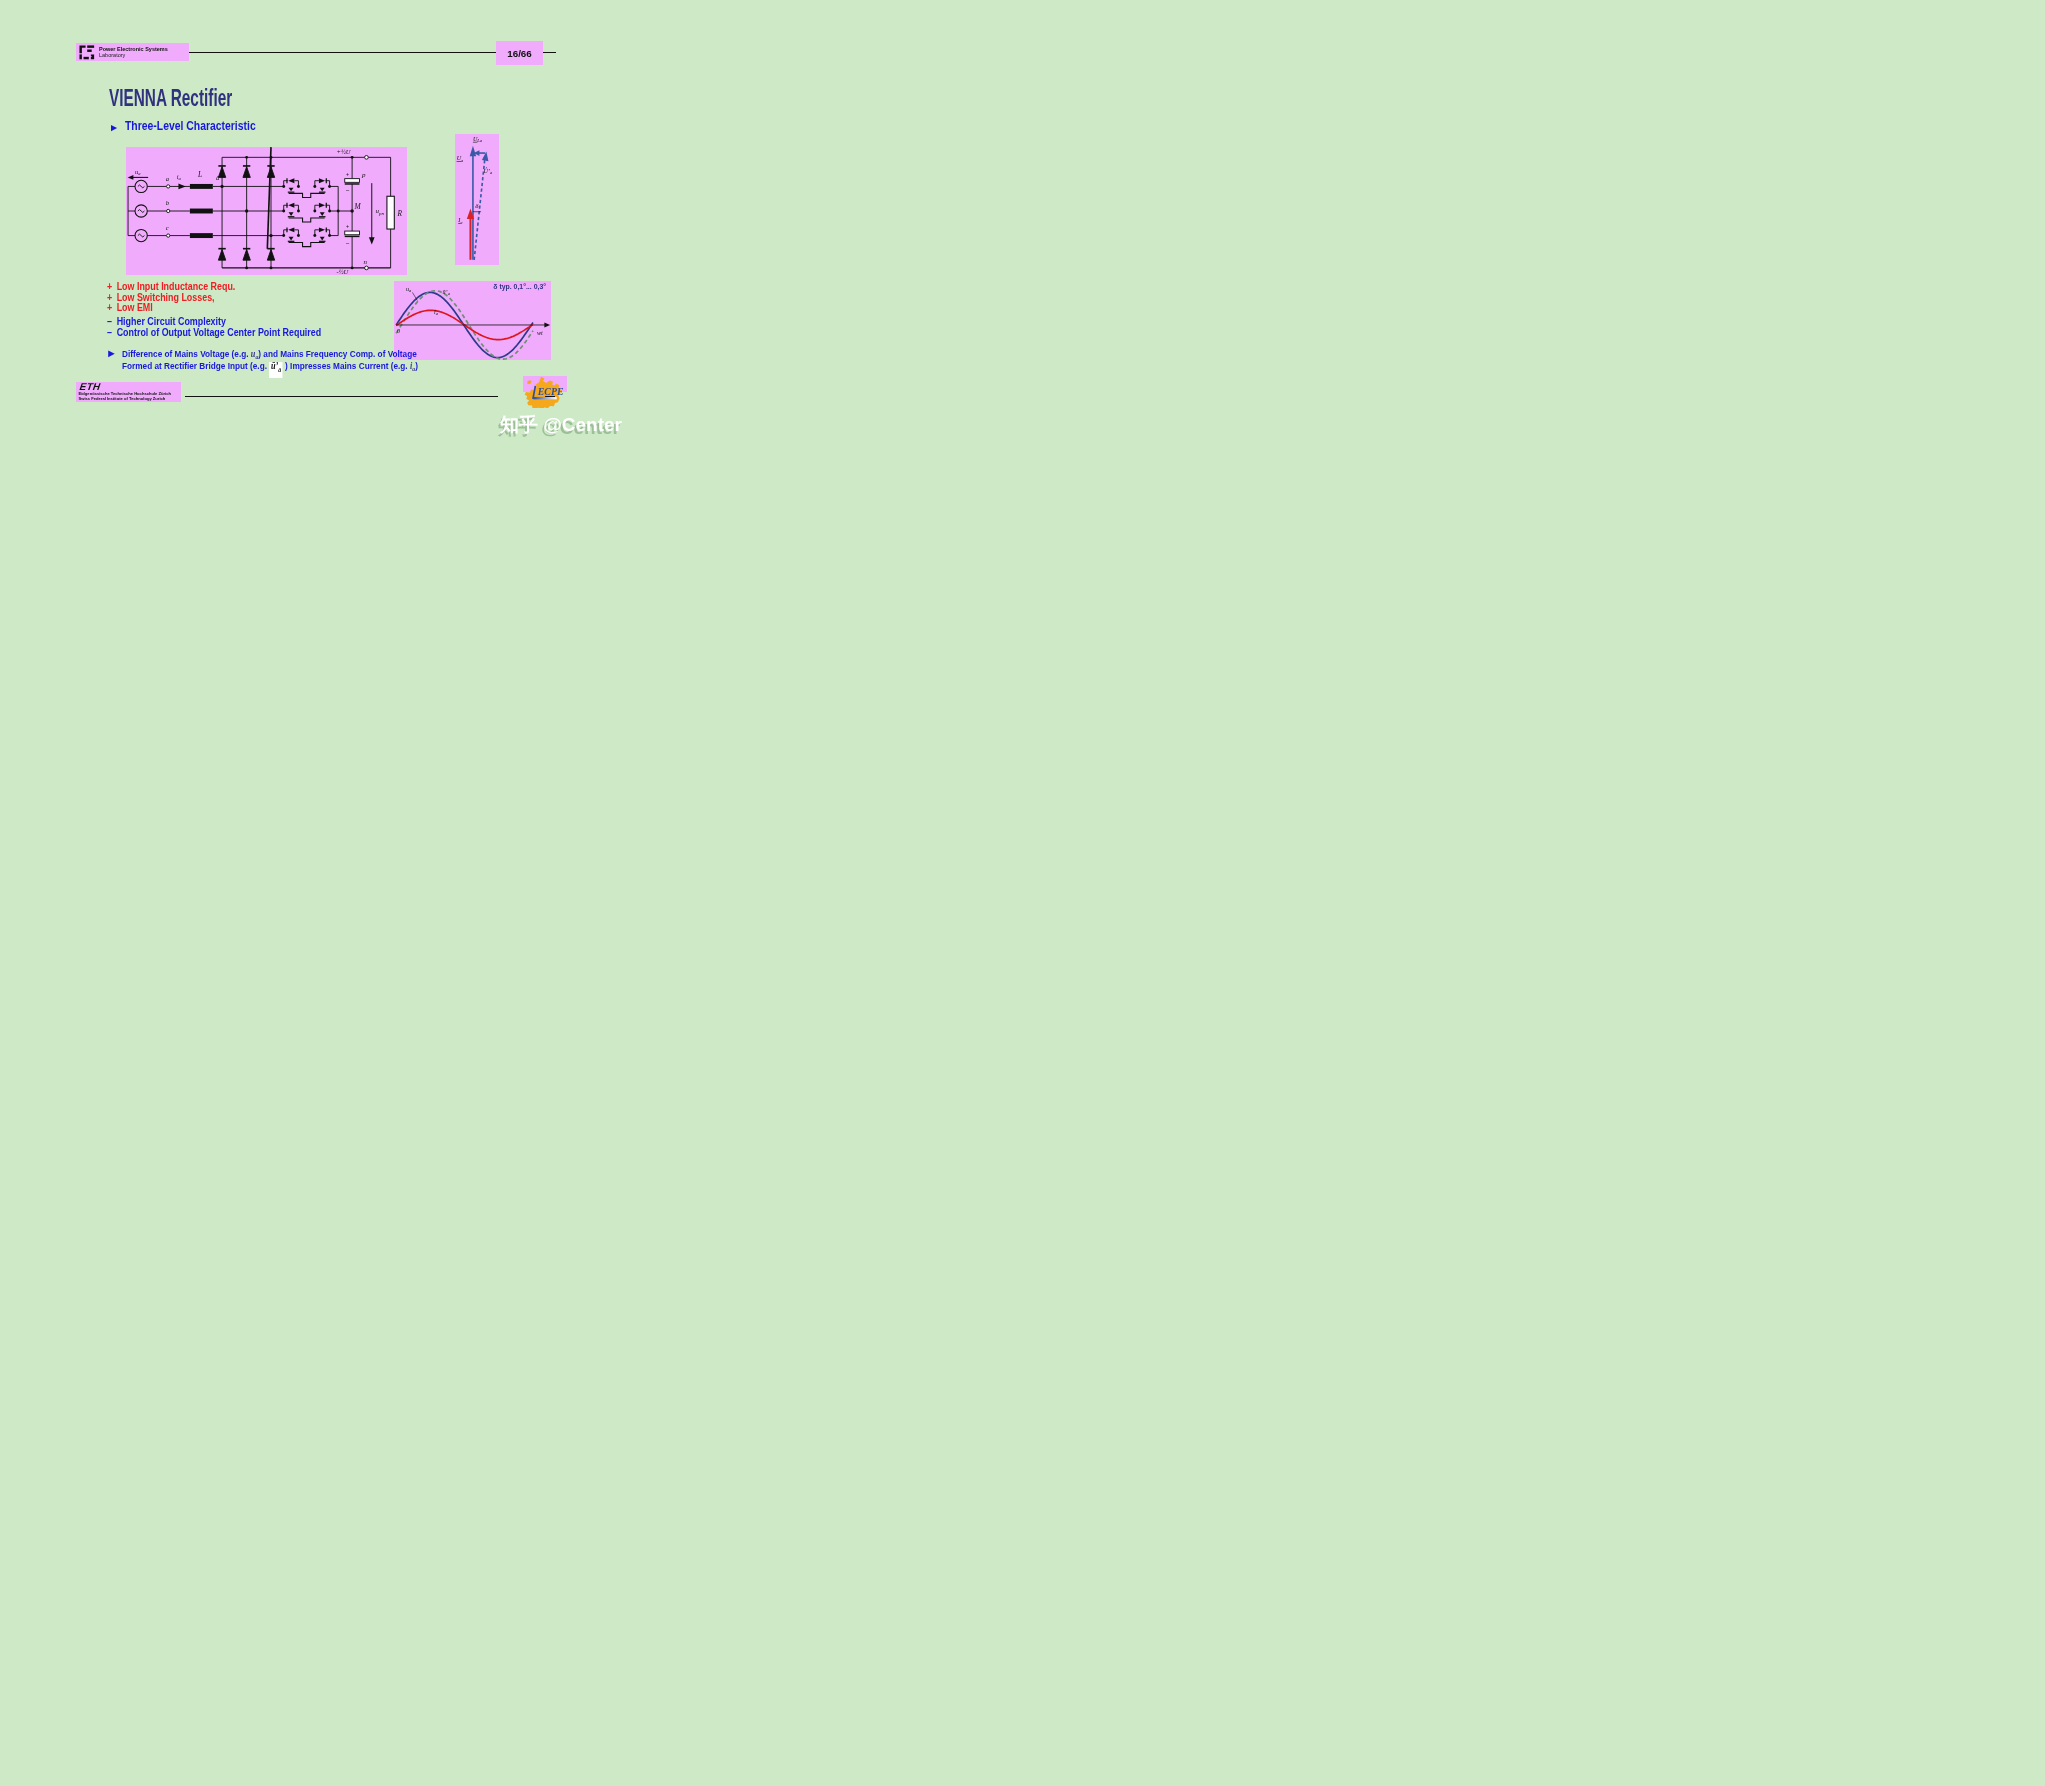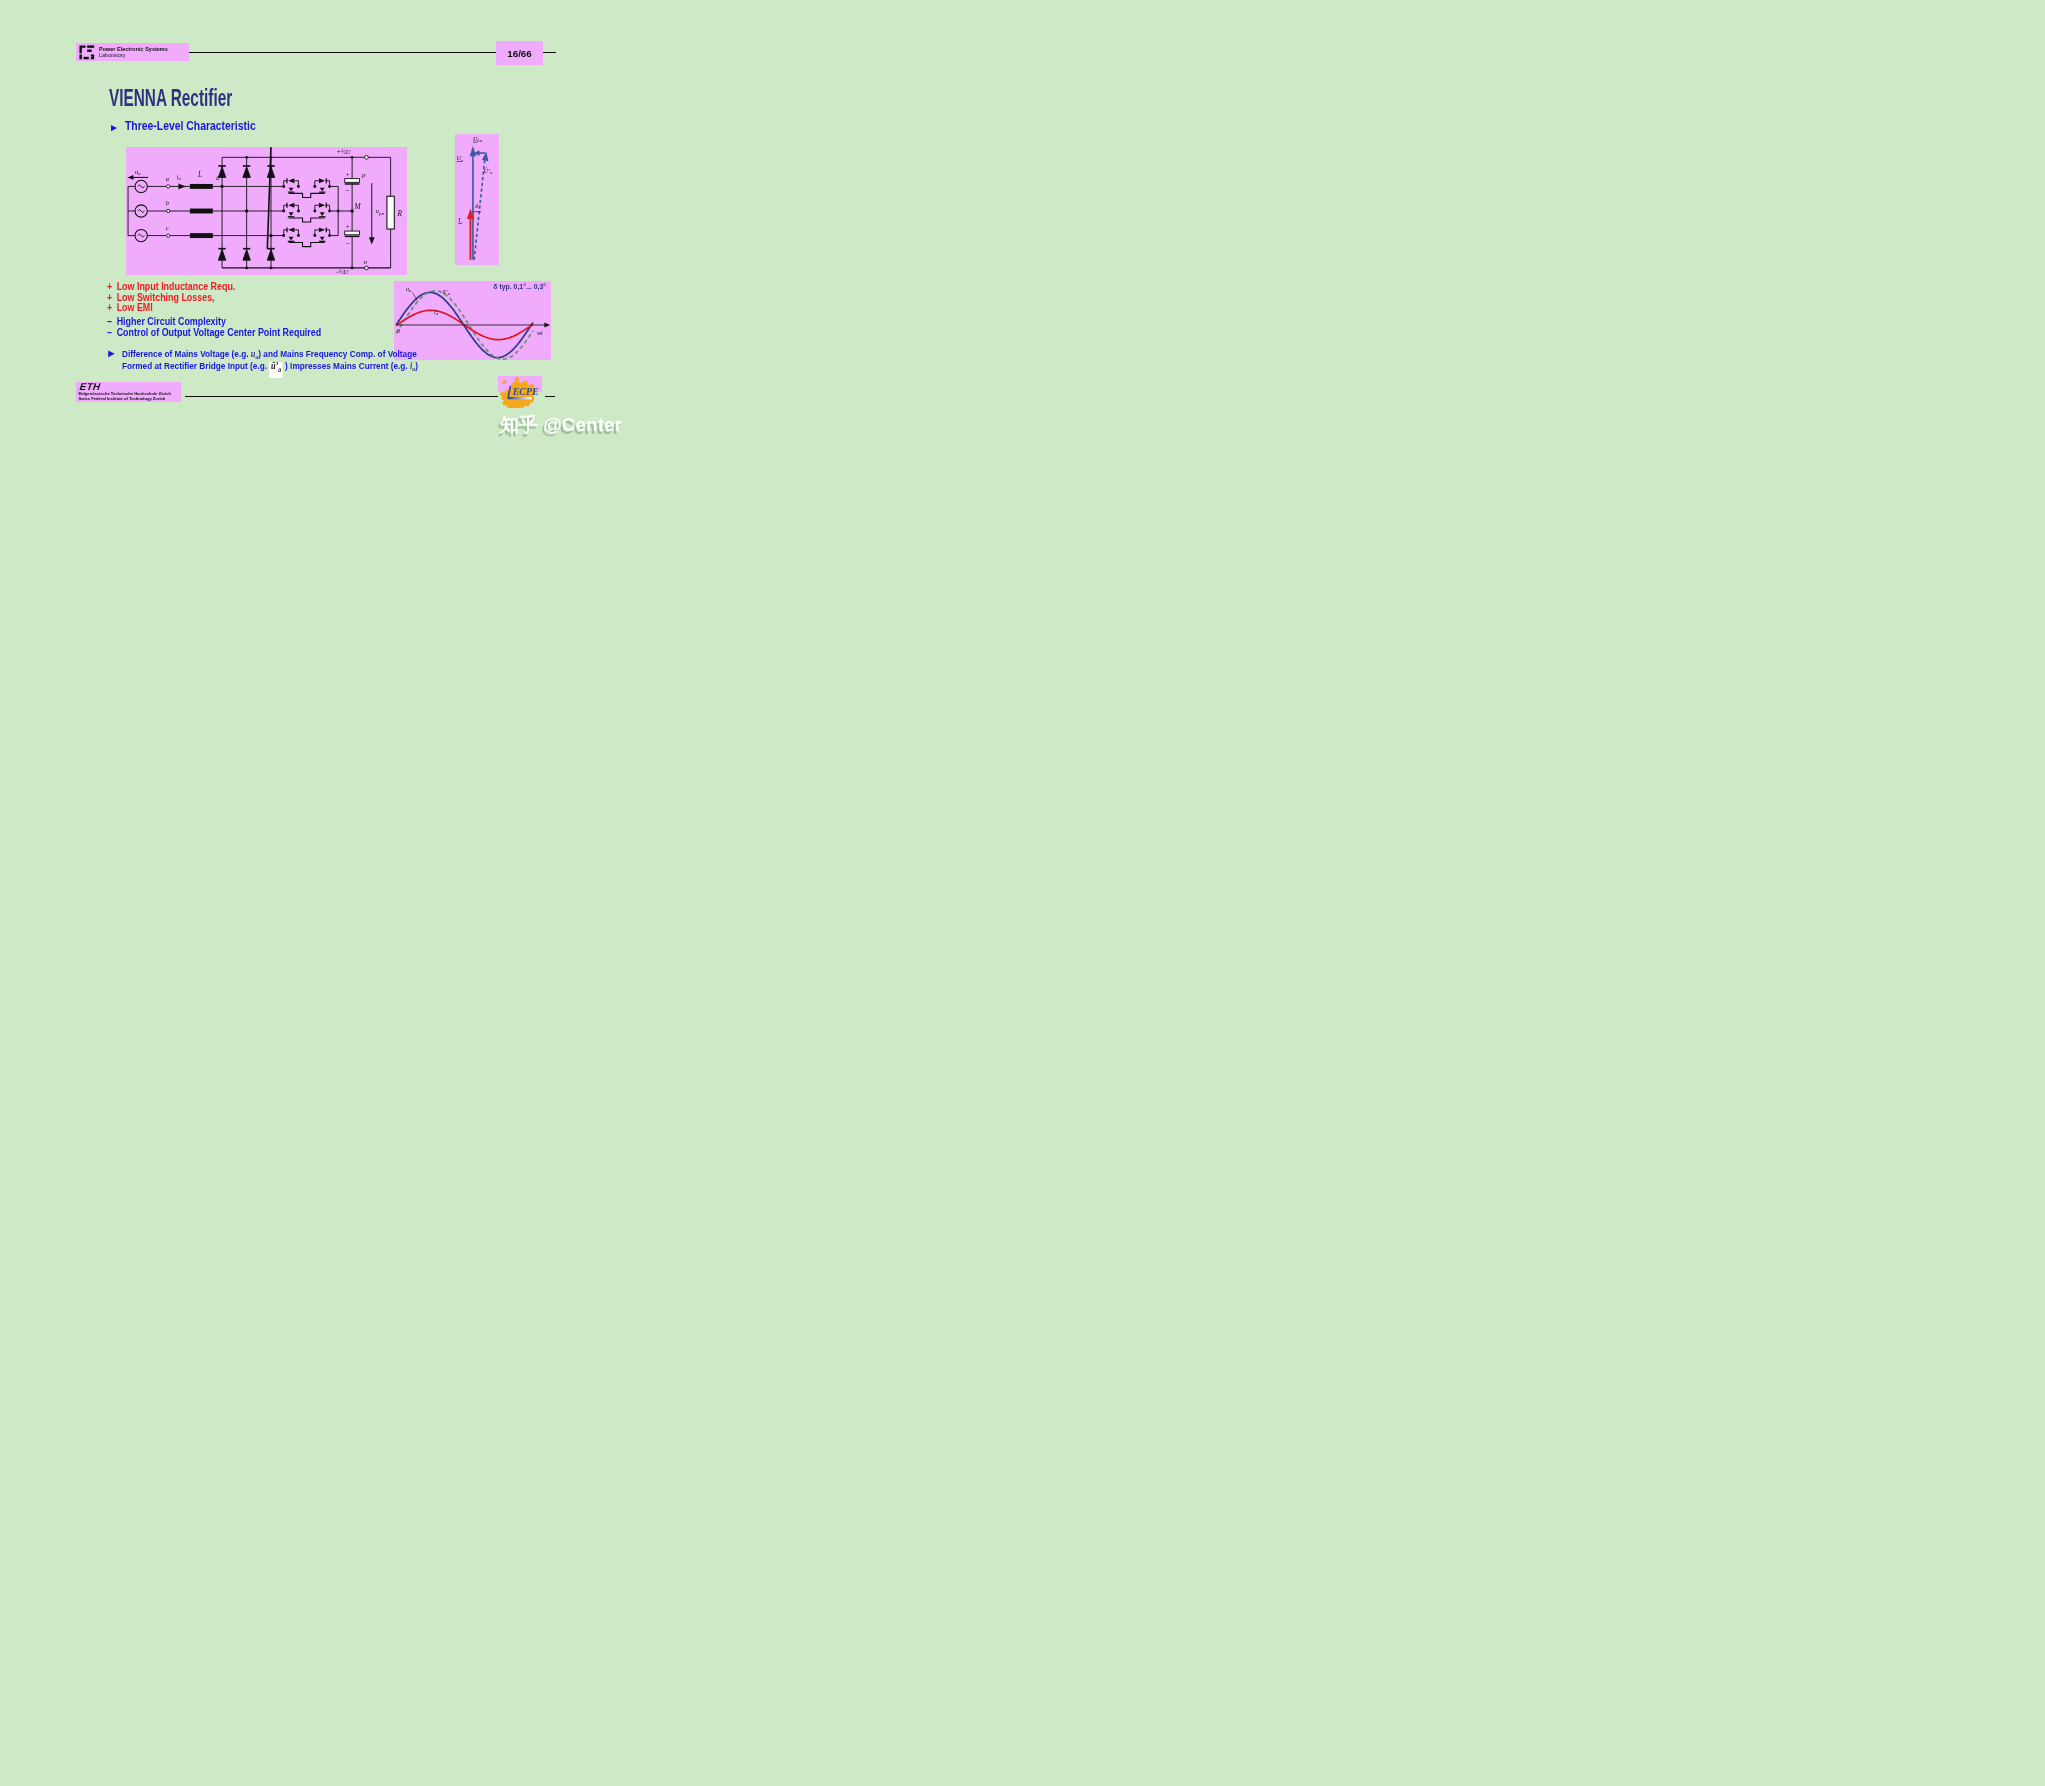--- a/index.html
+++ b/index.html
@@ -332,21 +332,21 @@
 <div class="abs arrowglyph" style="left:106px;top:347px;font-size:11px;">►</div>
 <div class="abs para" id="para-line1" style="left:122px;top:348px;"><span>Difference of Mains Voltage (e.g.  </span><span class="math">u</span><span class="mathsub">a</span><span>) and Mains Frequency Comp. of Voltage</span></div>
 <div class="abs para" id="para-line2" style="left:122px;top:360px;"><span>Formed at Rectifier Bridge Input (e.g. </span><span class="fbox"><span class="fb-main">ū’</span><span class="fb-sub">ā</span></span><span> ) Impresses Mains Current (e.g. </span><span class="math">i</span><span class="mathsub">a</span><span>)</span></div>
 
 <div class="panel" style="left:76px;top:382px;width:105px;height:19.6px;">
   <div class="abs ethbig" style="left:2.5px;top:-1.2px;">ETH</div>
   <div class="abs ethline" style="left:2.5px;top:9px;">Eidgenössische Technische Hochschule Zürich</div>
   <div class="abs ethline" style="left:2.5px;top:14.3px;">Swiss Federal Institute of Technology Zurich</div>
 </div>
 <div class="hline" style="left:185px;top:396px;width:313px;"></div>
-<div class="panel" style="left:498px;top:376px;width:44px;height:16px;">
+<div class="panel" style="left:523px;top:376px;width:44px;height:16px;">
   <svg width="44" height="32" viewBox="0 0 107 78">
     <defs>
       <linearGradient id="ecpebar" x1="0" y1="0" x2="1" y2="0">
         <stop offset="0" stop-color="#2b4ea0"></stop>
           <stop offset="1" stop-color="#ffffff"></stop>
       </linearGradient>
     </defs>
     <path fill="#f5a81c" d="M44,2 l8,4 -3,6 7,5 9,-6 8,3 -2,7 6,2 3,-5 8,4 -1,8 6,4 -2,9 -5,4 3,8 -4,9 -7,2 -3,8 -9,-1 -6,6 -8,-3 -2,6 -8,1 -4,-6 -7,4 -8,-2 -1,-7 -9,-1 -3,-6 5,-5 -7,-4 2,-7 -6,-3 3,-7 9,1 4,-7 8,2 5,-8 -2,-6 8,-6 z
          M10,14 l6,-4 5,3 -3,6 -7,1 z"></path>
     <line x1="30" y1="24" x2="24" y2="56" stroke="#2b4ea0" stroke-width="4"></line>

